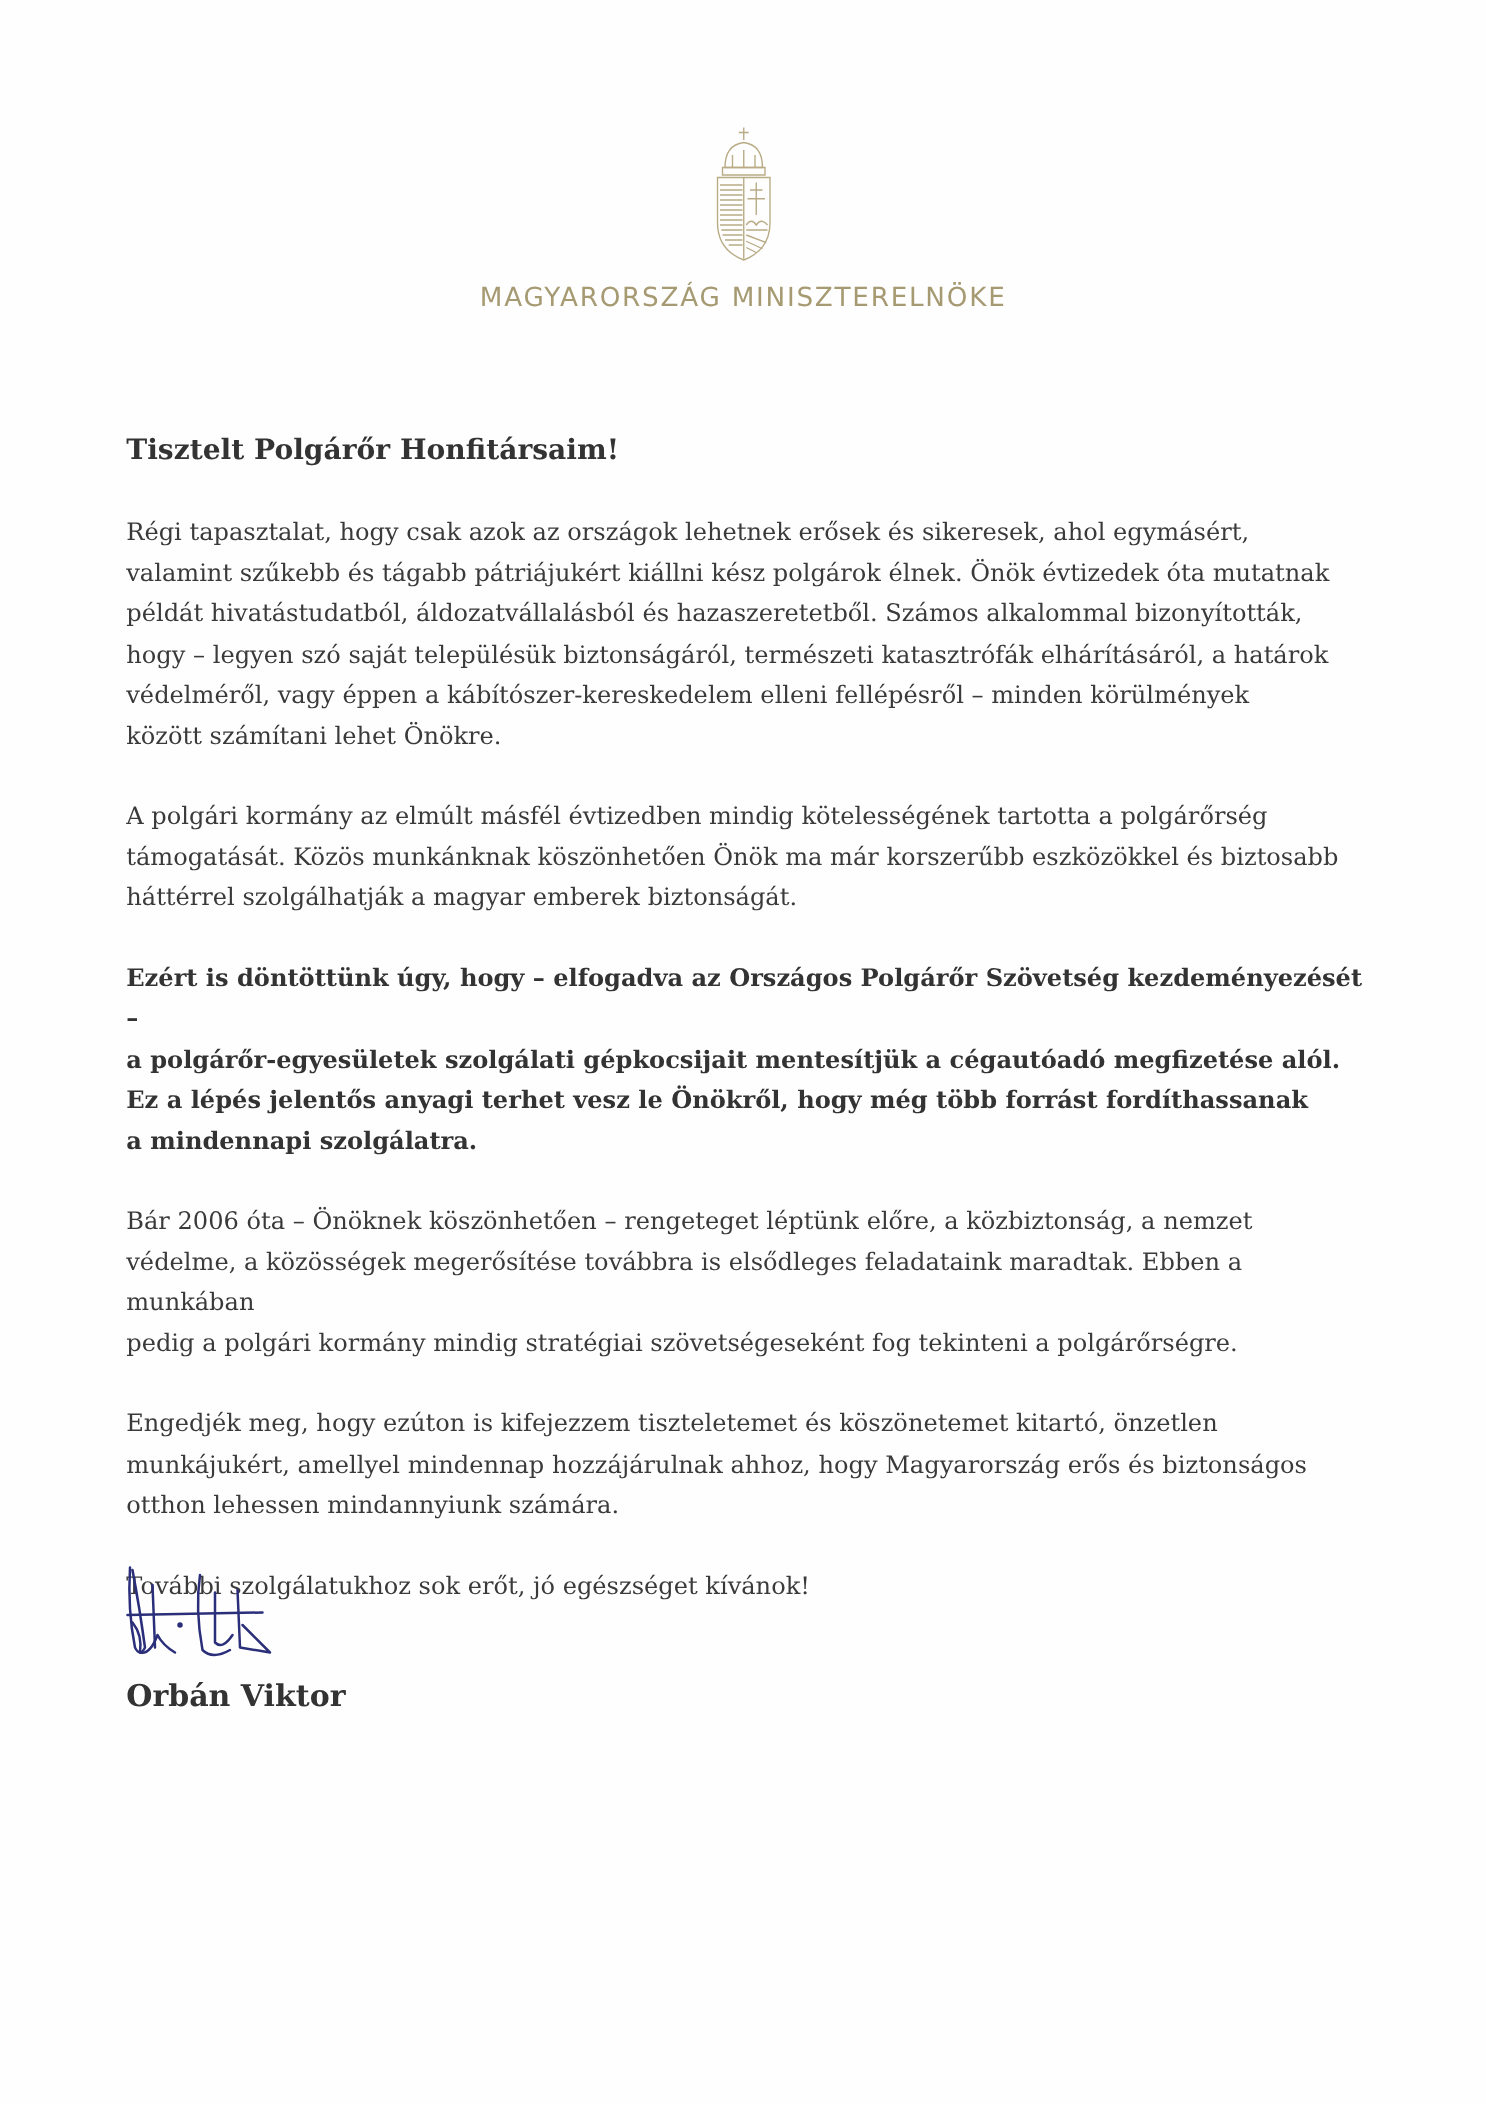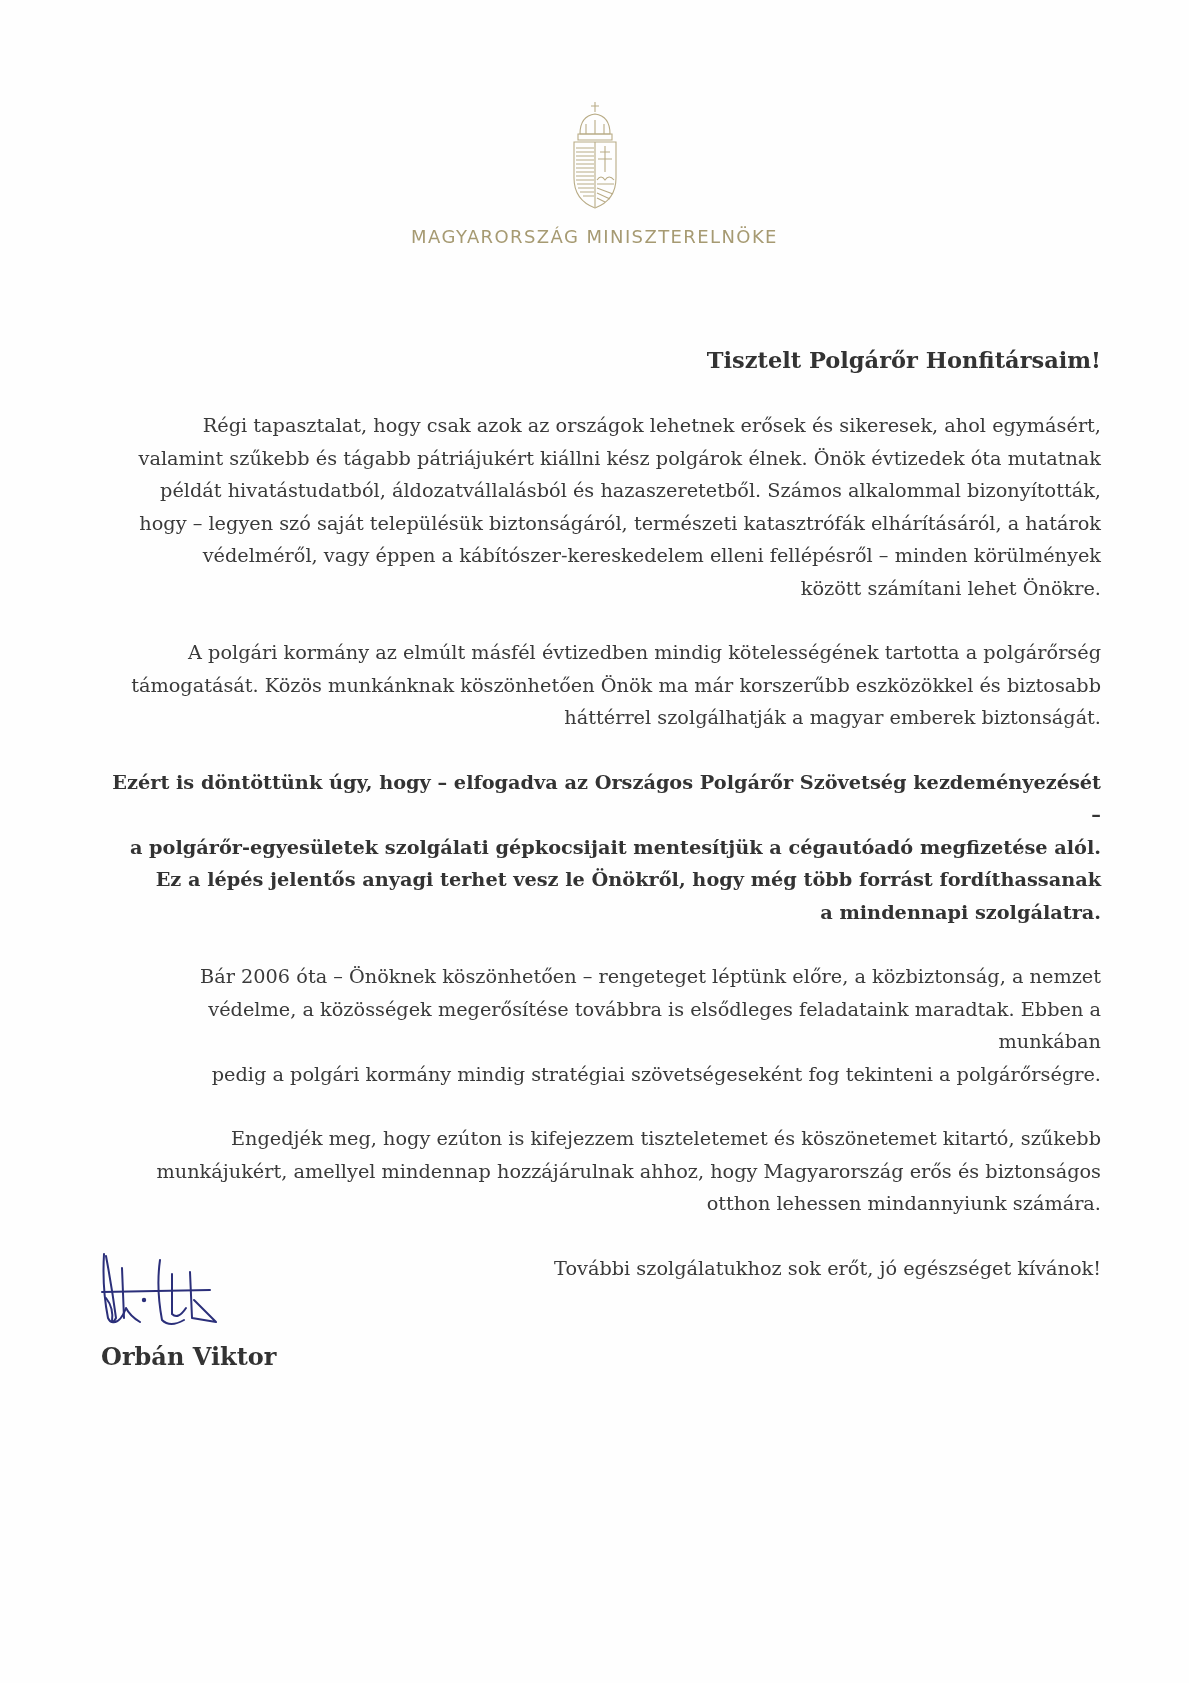--- a/index.html
+++ b/index.html
@@ -1,26 +1,26 @@
 <!DOCTYPE html>
 <html><head>
   <meta charset="utf-8">
   <style>
     html, body { margin: 0; padding: 0; background: #ffffff; }
     body { width: 1189px; height: 1683px; position: relative; overflow: hidden; }
     .page { position: absolute; left: 0; top: 0; width: 1189px; height: 1683px; background: #fefefe; }
     .crest { position: absolute; left: 566px; top: 100px; width: 58px; height: 112px; }
     .office {
       position: absolute; left: 0; width: 1189px; top: 226px; text-align: center;
-      font-family: "DejaVu Sans", sans-serif; font-size: 18px; letter-spacing: 1.4px;
+      font-family: "DejaVu Sans", sans-serif; font-size: 21px; letter-spacing: 1.4px;
       color: #a69a72; font-weight: 500;
     }
     .letter {
       position: absolute; left: 101px; top: 340px; width: 1000px;
-      font-family: "DejaVu Serif", serif; color: #3a3a3a; font-size: 19.3px; line-height: 32.5px; text-align: right;
+      font-family: "DejaVu Serif", serif; color: #3a3a3a; font-size: 19.3px; line-height: 32.5px;
     }
     .greeting { font-size: 22.5px; font-weight: bold; color: #333; margin: 0 0 30px 0; line-height: 40px; }
     .para { margin: 4px 0 32px 0; white-space: pre-line; }
     .para.bold { font-weight: bold; color: #333; }
     .closing { margin: 0; }
     .signature { position: absolute; left: 100px; top: 1248px; width: 130px; height: 85px; }
     .signer {
       position: absolute; left: 101px; top: 1342px;
       font-family: "DejaVu Serif", serif; font-weight: bold; font-size: 24px; color: #333;
     }
@@ -64,21 +64,21 @@
     <p class="para">A polgári kormány az elmúlt másfél évtizedben mindig kötelességének tartotta a polgárőrség
 támogatását. Közös munkánknak köszönhetően Önök ma már korszerűbb eszközökkel és biztosabb
 háttérrel szolgálhatják a magyar emberek biztonságát.</p>
     <p class="para bold">Ezért is döntöttünk úgy, hogy – elfogadva az Országos Polgárőr Szövetség kezdeményezését –
 a polgárőr-egyesületek szolgálati gépkocsijait mentesítjük a cégautóadó megfizetése alól.
 Ez a lépés jelentős anyagi terhet vesz le Önökről, hogy még több forrást fordíthassanak
 a mindennapi szolgálatra.</p>
     <p class="para">Bár 2006 óta – Önöknek köszönhetően – rengeteget léptünk előre, a közbiztonság, a nemzet
 védelme, a közösségek megerősítése továbbra is elsődleges feladataink maradtak. Ebben a munkában
 pedig a polgári kormány mindig stratégiai szövetségeseként fog tekinteni a polgárőrségre.</p>
-    <p class="para">Engedjék meg, hogy ezúton is kifejezzem tiszteletemet és köszönetemet kitartó, szűkebb
+    <p class="para">Engedjék meg, hogy ezúton is kifejezzem tiszteletemet és köszönetemet kitartó, önzetlen
 munkájukért, amellyel mindennap hozzájárulnak ahhoz, hogy Magyarország erős és biztonságos
 otthon lehessen mindannyiunk számára.</p>
     <p class="closing">További szolgálatukhoz sok erőt, jó egészséget kívánok!</p>
   </div>
 
   <svg class="signature" viewBox="0 0 130 85">
     <g fill="none" stroke="#2b2f7a" stroke-width="2" stroke-linecap="round" stroke-linejoin="round">
       <path d="M4 6 Q2 40 8 70 Q12 78 16 70 Q12 40 6 8"></path>
       <path d="M6 50 Q14 60 12 74 Q20 76 26 60 Q30 68 40 74"></path>
       <path d="M2 44 L110 42"></path>

